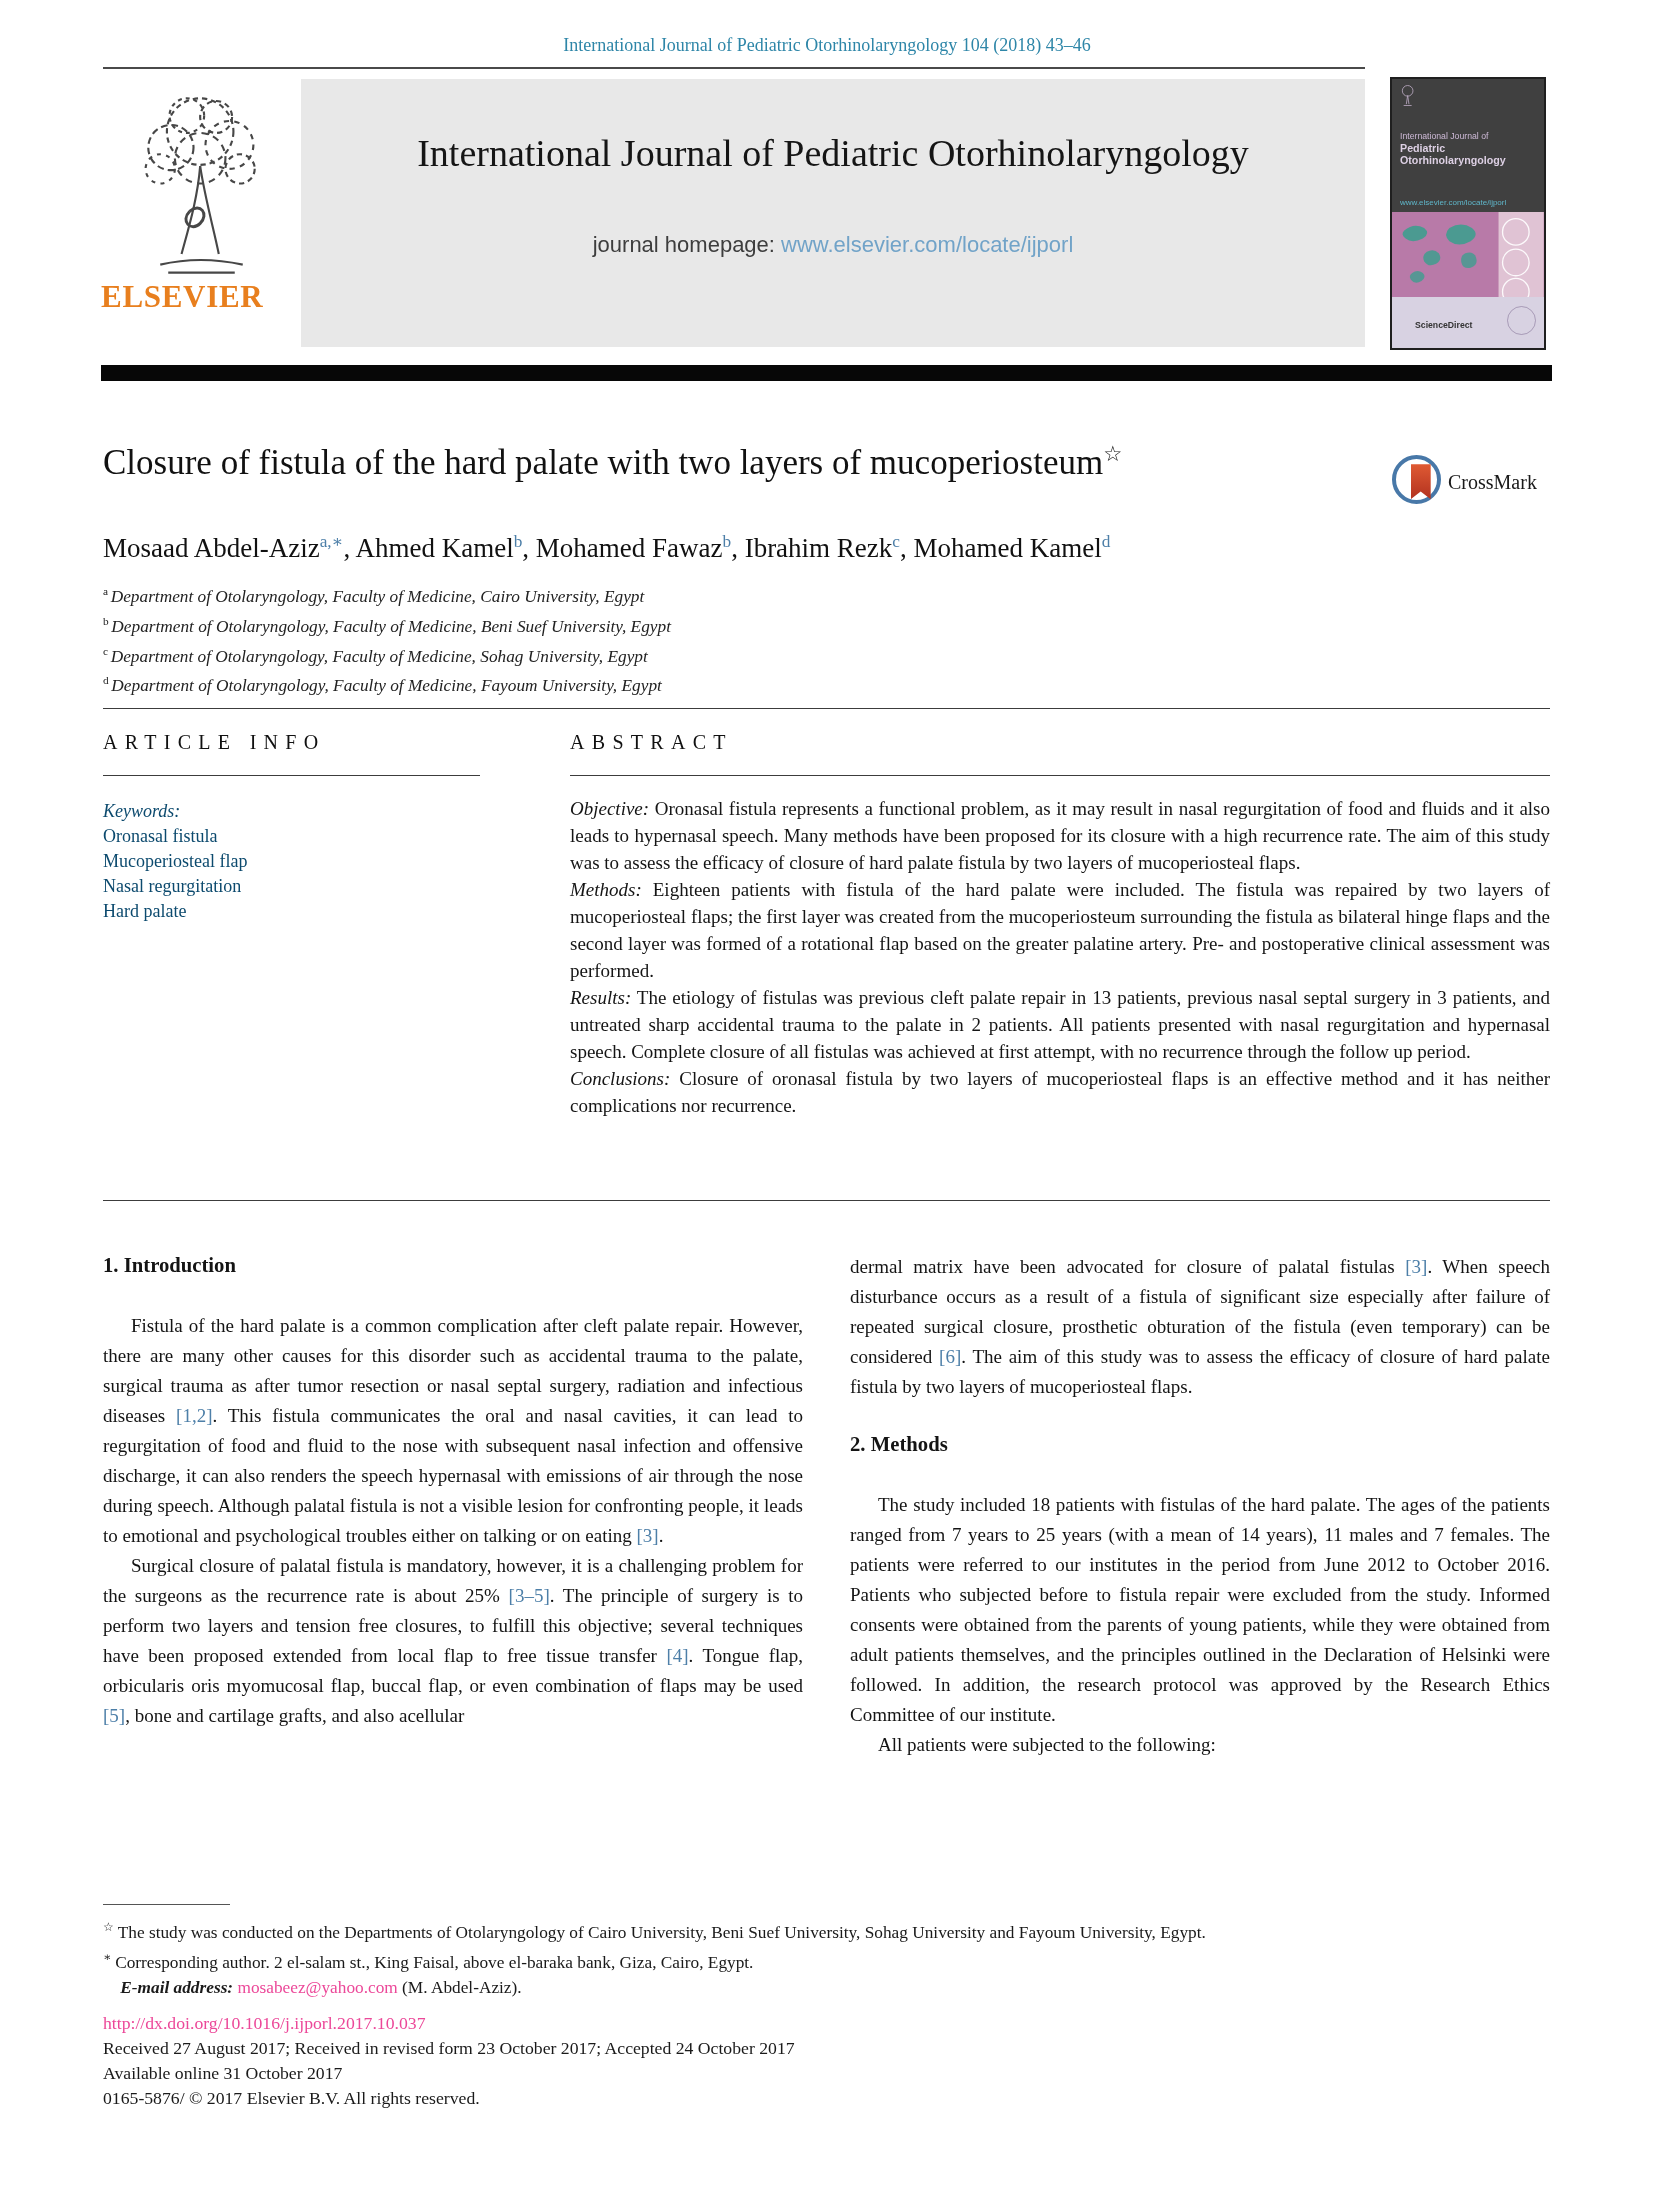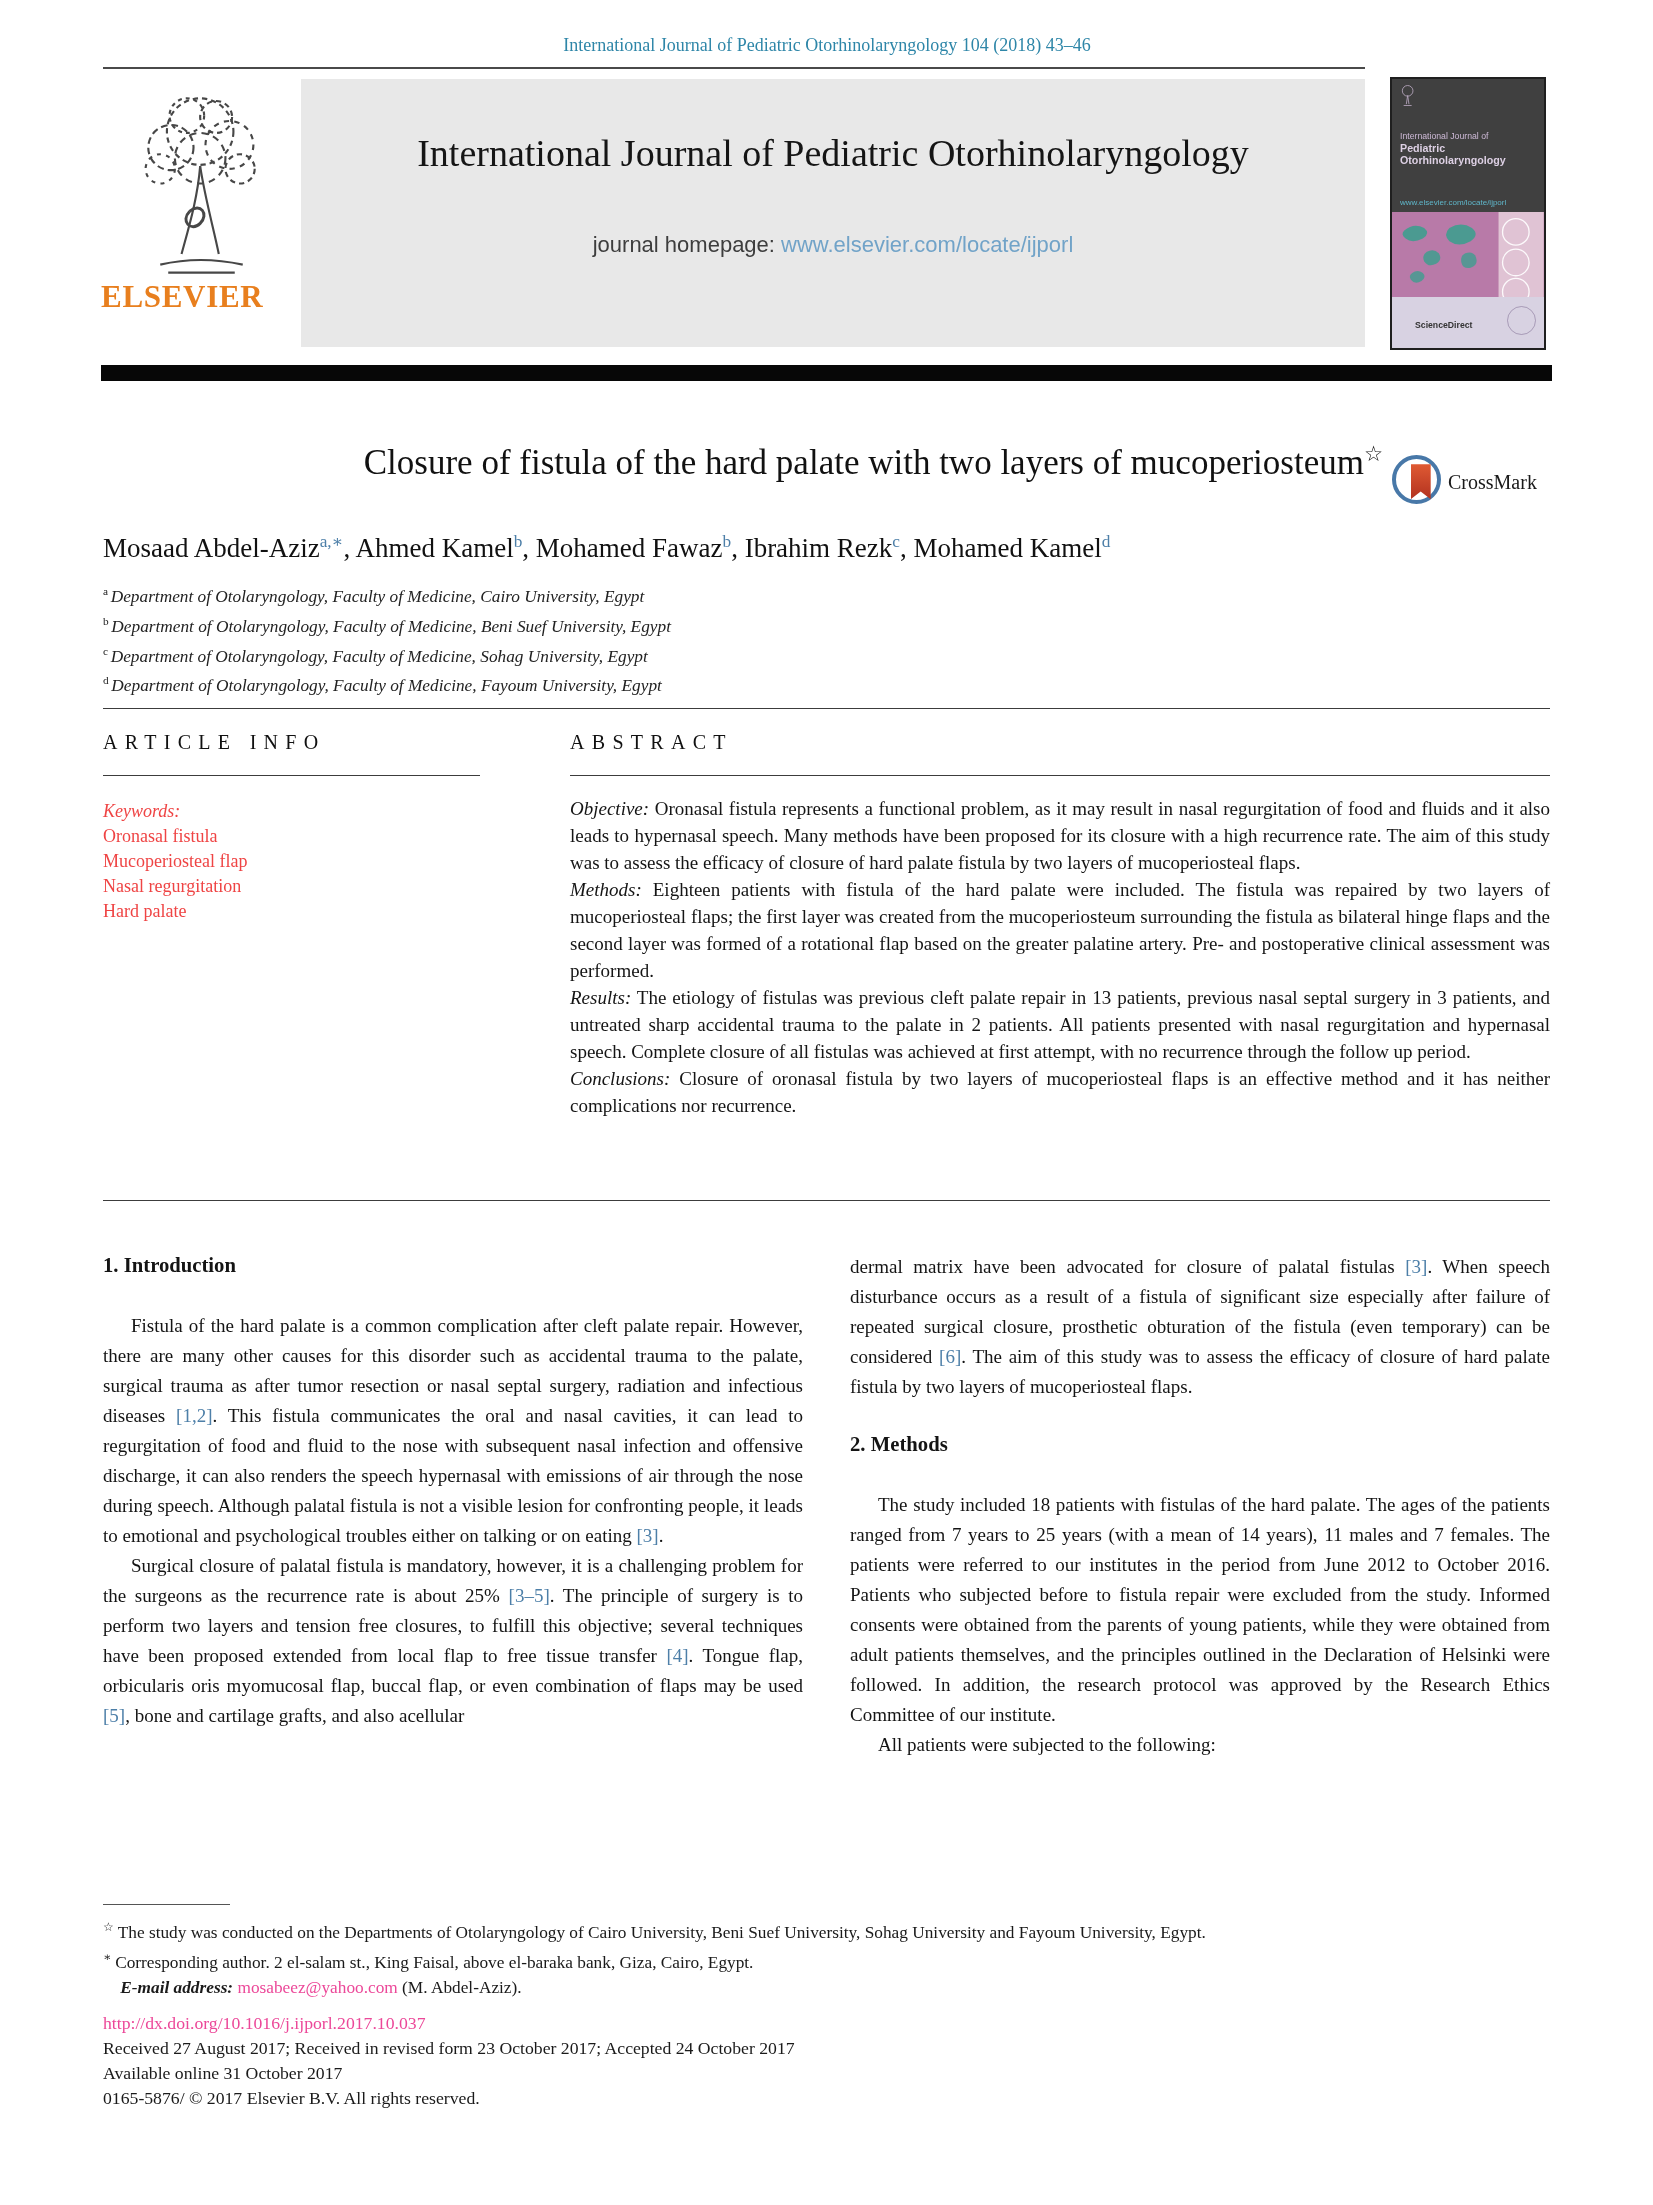--- a/index.html
+++ b/index.html
@@ -34,21 +34,21 @@
   .cover-url{position:absolute;bottom:5.3px;left:8px;font-size:8px;color:#5fb6c9;font-family:"Liberation Sans",sans-serif;}
   .cover-map{position:relative;height:85px;overflow:hidden;background:#b87aa8;}
   .cover-map svg{display:block;}
   .cover-bottom{position:relative;height:51px;background:#d8d2e2;}
   .cover-sd{position:absolute;top:23px;left:23px;font-size:8.7px;font-weight:bold;color:#333;font-family:"Liberation Sans",sans-serif;}
   .ring{position:absolute;border:1.3px solid rgba(255,255,255,.85);border-radius:50%;}
 
   .black-bar{left:101px;top:365px;width:1451px;height:16px;background:#070707;}
 
   
-  .art-title{left:103px;top:441px;width:1280px;font-size:35px;color:#111;text-align:right;}
+  .art-title{left:103px;top:441px;width:1280px;font-size:35px;color:#111;}
   .art-title sup{font-size:21.3px;}
   .crossmark{left:1392px;top:455px;width:160px;height:60px;}
   .cm-badge{position:absolute;left:0;top:0;width:49px;height:49px;border-radius:50%;
             background:#fff;border:4.7px solid #4878a8;box-sizing:border-box;}
   .cm-ribbon{position:absolute;left:14.7px;top:5.3px;width:20px;height:35px;
              background:linear-gradient(#e05a33,#b23220);
              clip-path:polygon(0 0,100% 0,100% 100%,50% 78%,0 100%);}
   .cm-label{position:absolute;left:56px;top:16px;font-size:20px;color:#1a1a1a;}
 
   .authors{left:103px;top:531px;width:1280px;font-size:27px;color:#111;}
@@ -57,21 +57,21 @@
   .affil-sup{font-style:normal;font-size:11.3px;vertical-align:super;margin-right:2.7px;}
 
   
   .rule-mid1{top:708px;left:103px;width:1447px;height:1.3px;}
   .rule-mid2{top:1200px;left:103px;width:1447px;height:1.3px;}
   .info-h{left:103px;top:731px;font-size:20px;letter-spacing:7.3px;color:#111;}
   .abs-h{left:570px;top:731px;font-size:20px;letter-spacing:7.3px;color:#111;}
   .rule-info{top:775px;left:103px;width:377px;height:1.3px;}
   .rule-abs{top:775px;left:570px;width:980px;height:1.3px;}
 
-  .keywords{left:103px;top:799px;width:400px;font-size:18px;line-height:25px;color:#ef4444;}
+  .keywords{left:103px;top:799px;width:400px;font-size:18px;line-height:25px;color:#0c4a6e;}
   .kw-label{font-style:italic;}
   .abstract{left:570px;top:795px;width:980px;font-size:19px;line-height:27px;text-align:justify;color:#151515;}
   .abs-p{margin:0;}
   .abs-label{font-style:italic;}
 
   
   .col{width:700px;font-size:19px;line-height:30px;text-align:justify;color:#141414;}
   .col-left{left:103px;top:1252px;}
   .col-right{left:850px;top:1252px;}
   .body-h{font-size:20.7px;font-weight:bold;margin:29px 0 32px 0;line-height:27px;text-align:left;}

